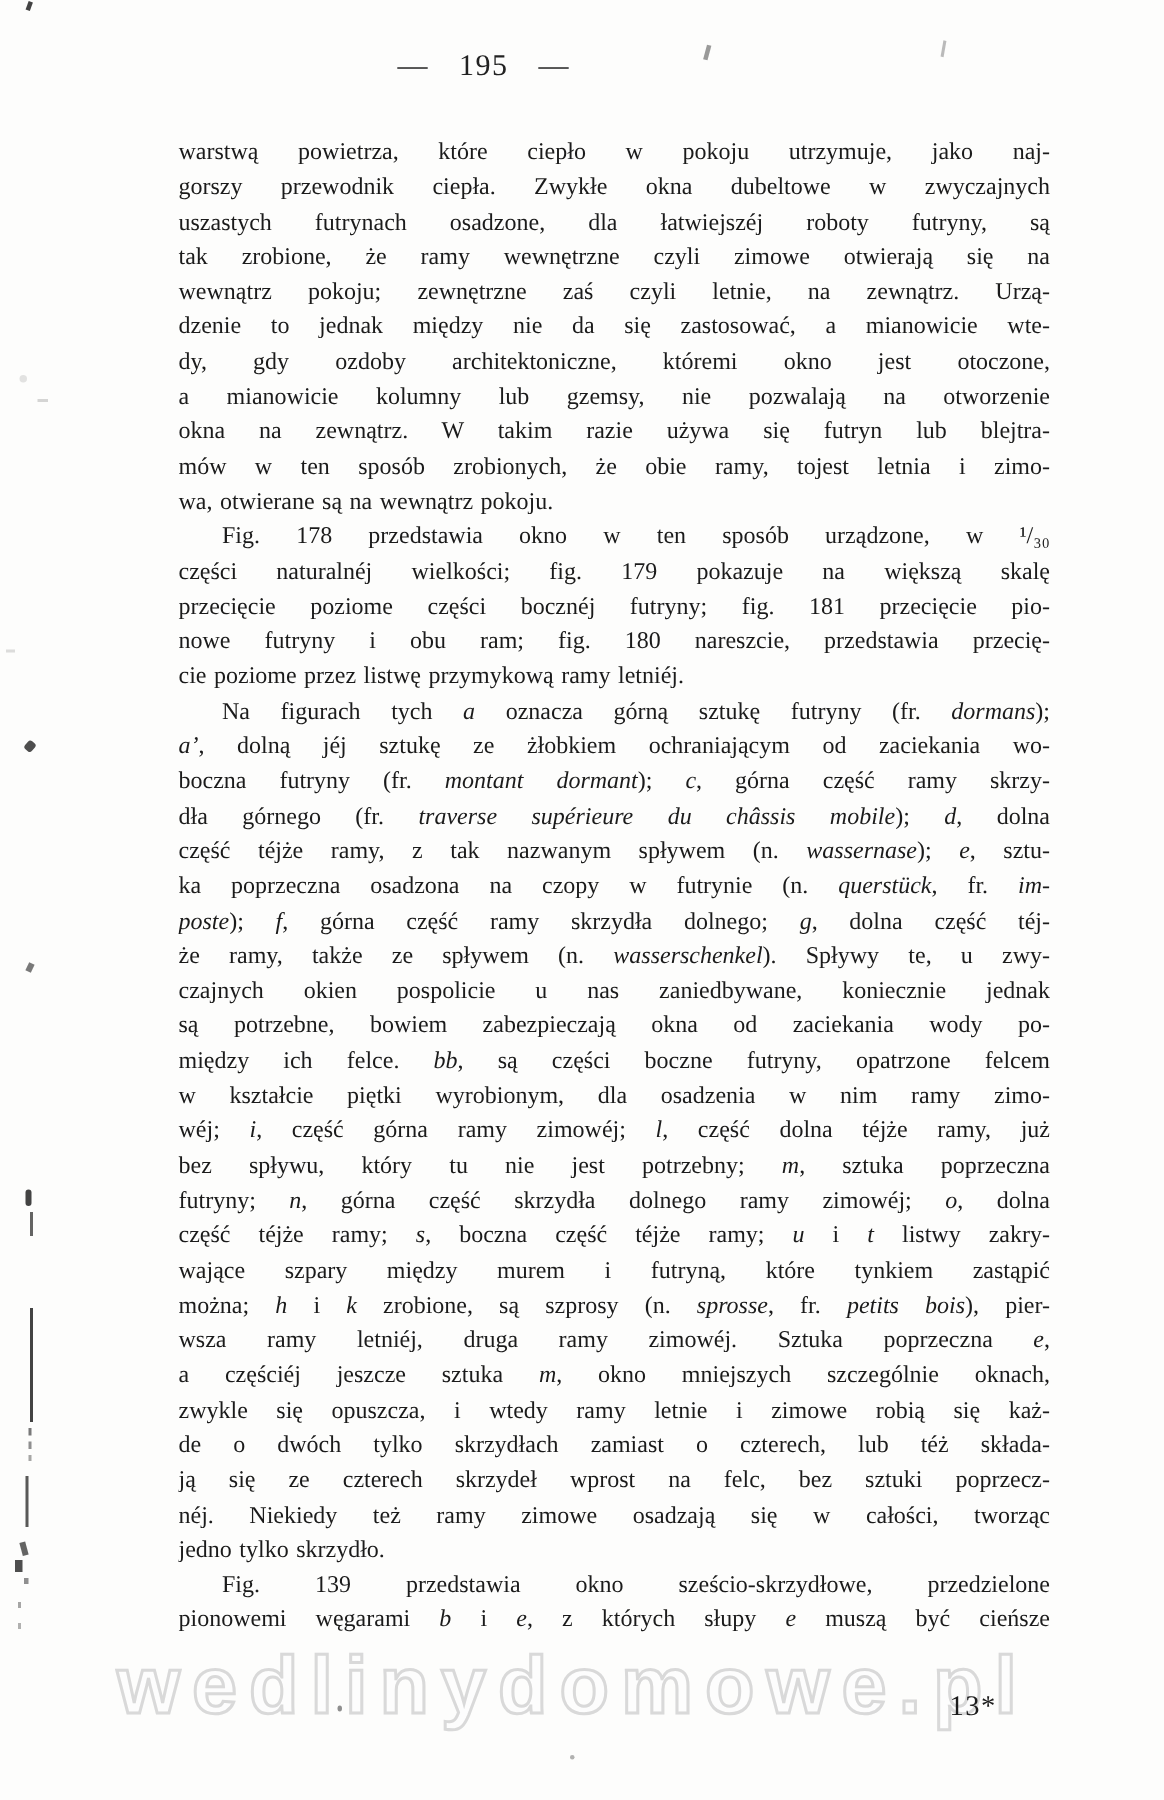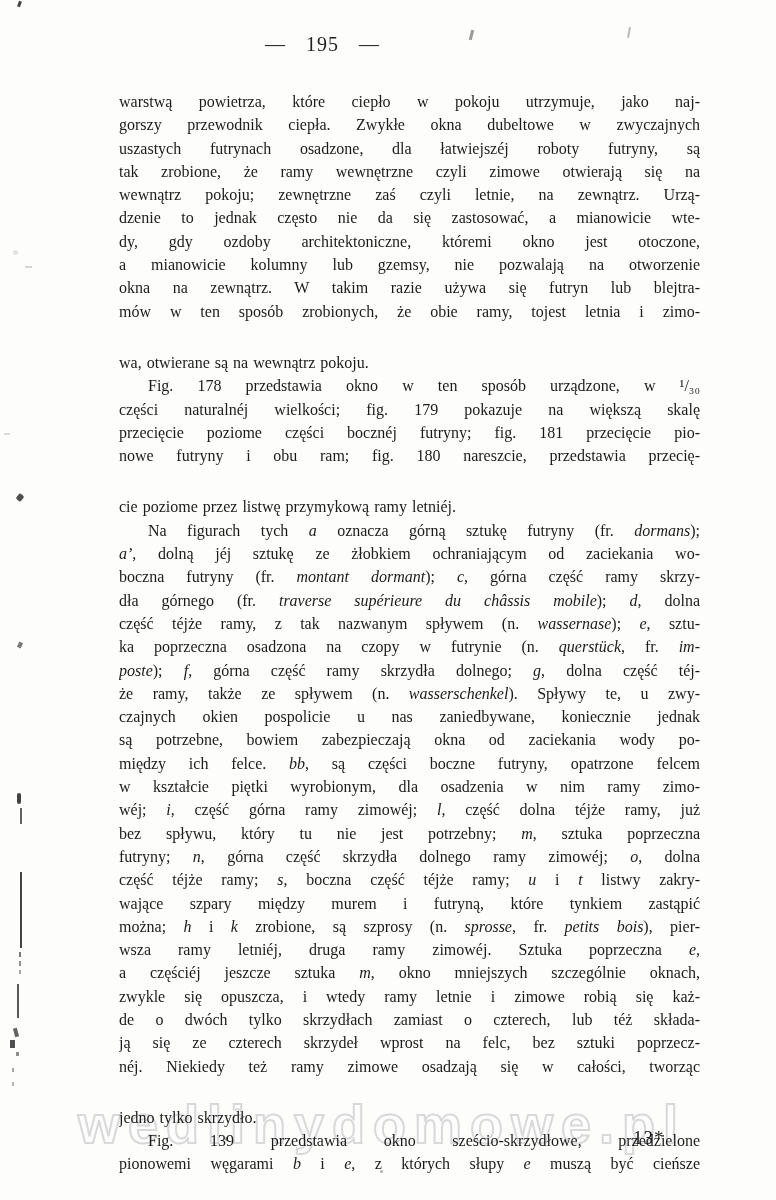--- a/index.html
+++ b/index.html
@@ -21,21 +21,21 @@
     -webkit-text-stroke:2px #d9d9d9;
     text-shadow:0 0 1px #e4e4e4;
   }
   .text-col{
     position:absolute;left:119px;top:90px;width:581px;z-index:2;
     font-size:16px;line-height:23.3px;color:#1b1b1b;word-spacing:1px;
   }
   .line{
     text-align:justify;text-align-last:justify;height:23.3px;overflow:hidden;
   }
-  .line.flush{text-align-last:left;margin-top:28px;}
+  .line.flush{text-align-last:left;}
   .line.indent{text-indent:29px;}
   .it{font-style:italic;}
   .footer-sig{
     position:absolute;left:633px;top:1127px;z-index:2;
     font-size:19px;color:#1b1b1b;letter-spacing:1px;text-align:right;
   }
   .art{position:absolute;background:#222;z-index:2;}
   .a1{left:18px;top:1px;width:3px;height:6px;opacity:.85;transform:rotate(20deg);}
   .a2{left:470px;top:30px;width:3px;height:10px;opacity:.45;transform:rotate(15deg);}
   .a22{left:628px;top:27px;width:2px;height:11px;opacity:.3;transform:rotate(10deg);}
@@ -67,21 +67,21 @@
   <div class="watermark">wedlinydomowe.pl</div>
 
   <div class="page-number">— 195 —</div>
 
   <div class="text-col">
       <div class="line"><span>warstwą powietrza, które ciepło w pokoju utrzymuje, jako naj-</span></div>
       <div class="line"><span>gorszy przewodnik ciepła. Zwykłe okna dubeltowe w zwyczajnych</span></div>
       <div class="line"><span>uszastych futrynach osadzone, dla łatwiejszéj roboty futryny, są</span></div>
       <div class="line"><span>tak zrobione, że ramy wewnętrzne czyli zimowe otwierają się na</span></div>
       <div class="line"><span>wewnątrz pokoju; zewnętrzne zaś czyli letnie, na zewnątrz. Urzą-</span></div>
-      <div class="line"><span>dzenie to jednak często nie da się zastosować, a mianowicie wte-</span></div>
+      <div class="line"><span>dzenie to jednak między nie da się zastosować, a mianowicie wte-</span></div>
       <div class="line"><span>dy, gdy ozdoby architektoniczne, któremi okno jest otoczone,</span></div>
       <div class="line"><span>a mianowicie kolumny lub gzemsy, nie pozwalają na otworzenie</span></div>
       <div class="line"><span>okna na zewnątrz. W takim razie używa się futryn lub blejtra-</span></div>
       <div class="line"><span>mów w ten sposób zrobionych, że obie ramy, tojest letnia i zimo-</span></div>
       <div class="line flush"><span>wa, otwierane są na wewnątrz pokoju.</span></div>
       <div class="line indent"><span>Fig. 178 przedstawia okno w ten sposób urządzone, w ¹/₃₀</span></div>
       <div class="line"><span>części naturalnéj wielkości; fig. 179 pokazuje na większą skalę</span></div>
       <div class="line"><span>przecięcie poziome części bocznéj futryny; fig. 181 przecięcie pio-</span></div>
       <div class="line"><span>nowe futryny i obu ram; fig. 180 nareszcie, przedstawia przecię-</span></div>
       <div class="line flush"><span>cie poziome przez listwę przymykową ramy letniéj.</span></div>

